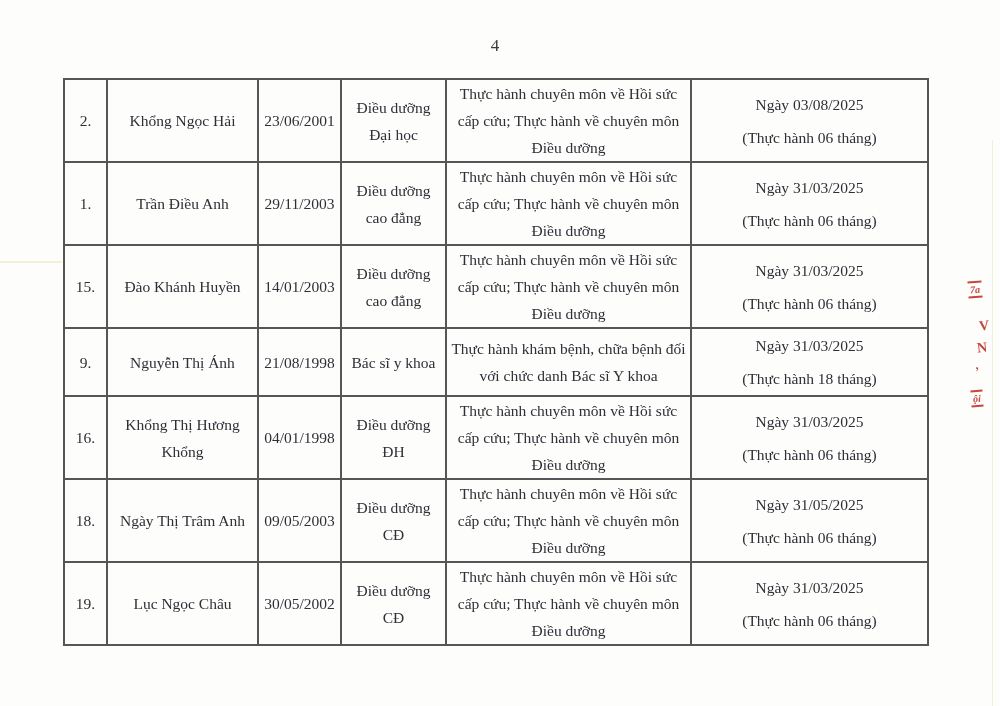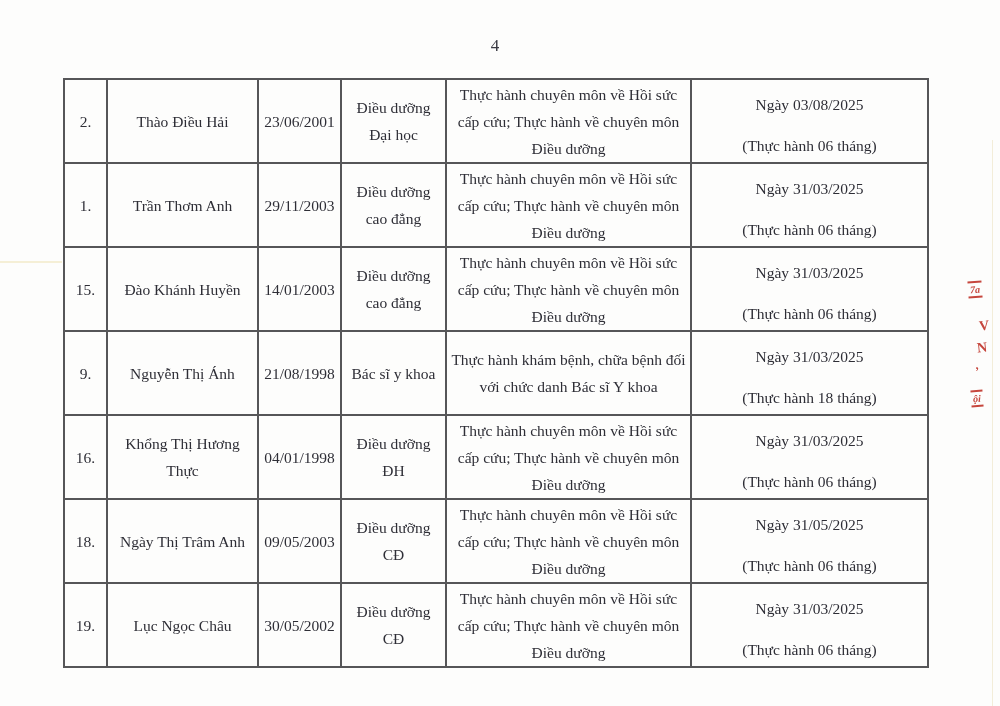--- a/index.html
+++ b/index.html
@@ -48,21 +48,21 @@
   }
   td {
     border: 2px solid #565658;
     text-align: center;
     vertical-align: middle;
     padding: 0;
     font-size: 15.5px;
     overflow: hidden;
   }
   td div { line-height: 27px; }
-  .c-date div { line-height: 33px; margin-top: 8px; }
+  .c-date div { line-height: 33px; }
 
   tr:nth-child(1) { height: 82px; }
   tr:nth-child(2) { height: 81px; }
   tr:nth-child(3) { height: 81px; }
   tr:nth-child(4) { height: 56px; }
   tr:nth-child(5) { height: 80px; }
   tr:nth-child(6) { height: 80px; }
   tr:nth-child(7) { height: 83px; }
 
   col.w-no   { width: 43px; }
@@ -111,21 +111,21 @@
         <col class="w-cont">
         <col class="w-date">
     </colgroup>
     <tbody>
 
       <tr>
         <td class="c-no">
             <div>2.</div>
           </td>
         <td class="c-name">
-            <div>Thào Điều Hải</div>
+            <div>Khổng Ngọc Hải</div>
           </td>
         <td class="c-dob">
             <div>23/06/2001</div>
           </td>
         <td class="c-deg">
           <div>Điều dưỡng</div>
           <div>Đại học</div>
         </td>
         <td class="c-content">
           <div>Thực hành chuyên môn về Hồi sức</div>
@@ -136,21 +136,21 @@
           <div>Ngày 03/08/2025</div>
           <div>(Thực hành 06 tháng)</div>
         </td>
       </tr>
 
       <tr>
         <td class="c-no">
             <div>1.</div>
           </td>
         <td class="c-name">
-            <div>Trần Thơm Anh</div>
+            <div>Trần Điều Anh</div>
           </td>
         <td class="c-dob">
             <div>29/11/2003</div>
           </td>
         <td class="c-deg">
           <div>Điều dưỡng</div>
           <div>cao đẳng</div>
         </td>
         <td class="c-content">
           <div>Thực hành chuyên môn về Hồi sức</div>
@@ -210,21 +210,21 @@
           <div>(Thực hành 18 tháng)</div>
         </td>
       </tr>
 
       <tr>
         <td class="c-no">
             <div>16.</div>
           </td>
         <td class="c-name">
           <div>Khổng Thị Hương</div>
-          <div>Thực</div>
+          <div>Khổng</div>
         </td>
         <td class="c-dob">
             <div>04/01/1998</div>
           </td>
         <td class="c-deg">
           <div>Điều dưỡng</div>
           <div>ĐH</div>
         </td>
         <td class="c-content">
           <div>Thực hành chuyên môn về Hồi sức</div>

